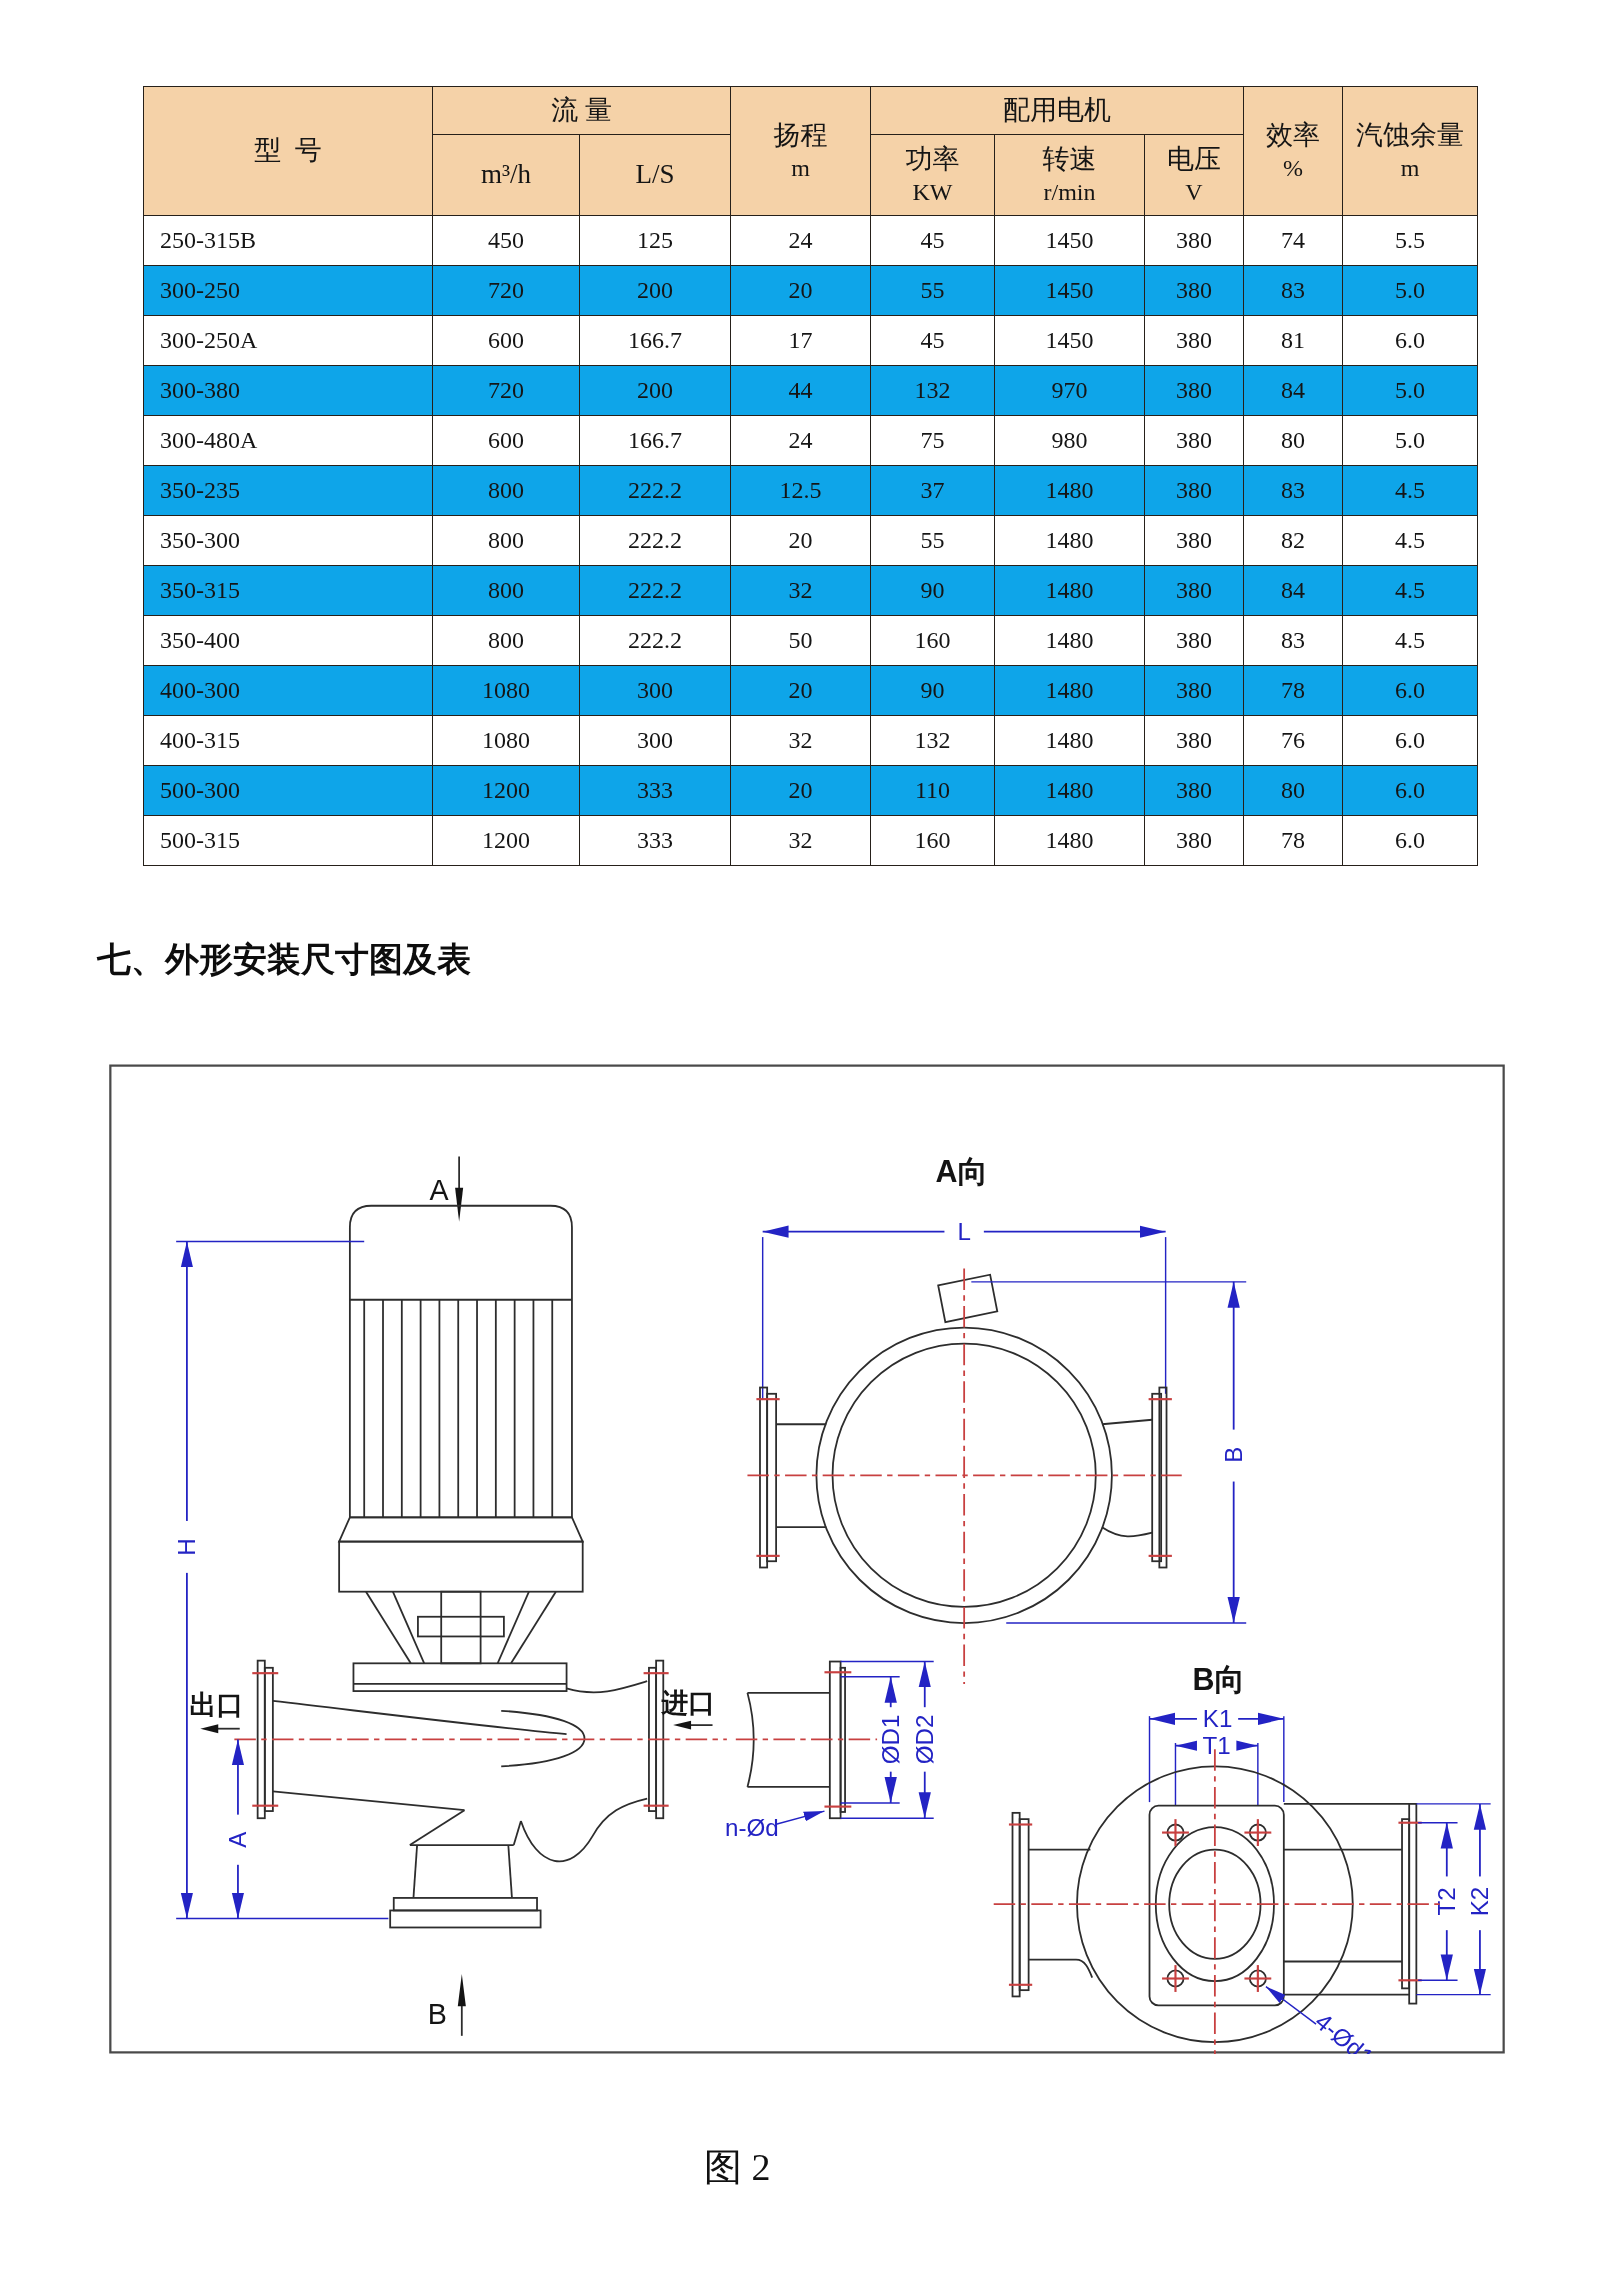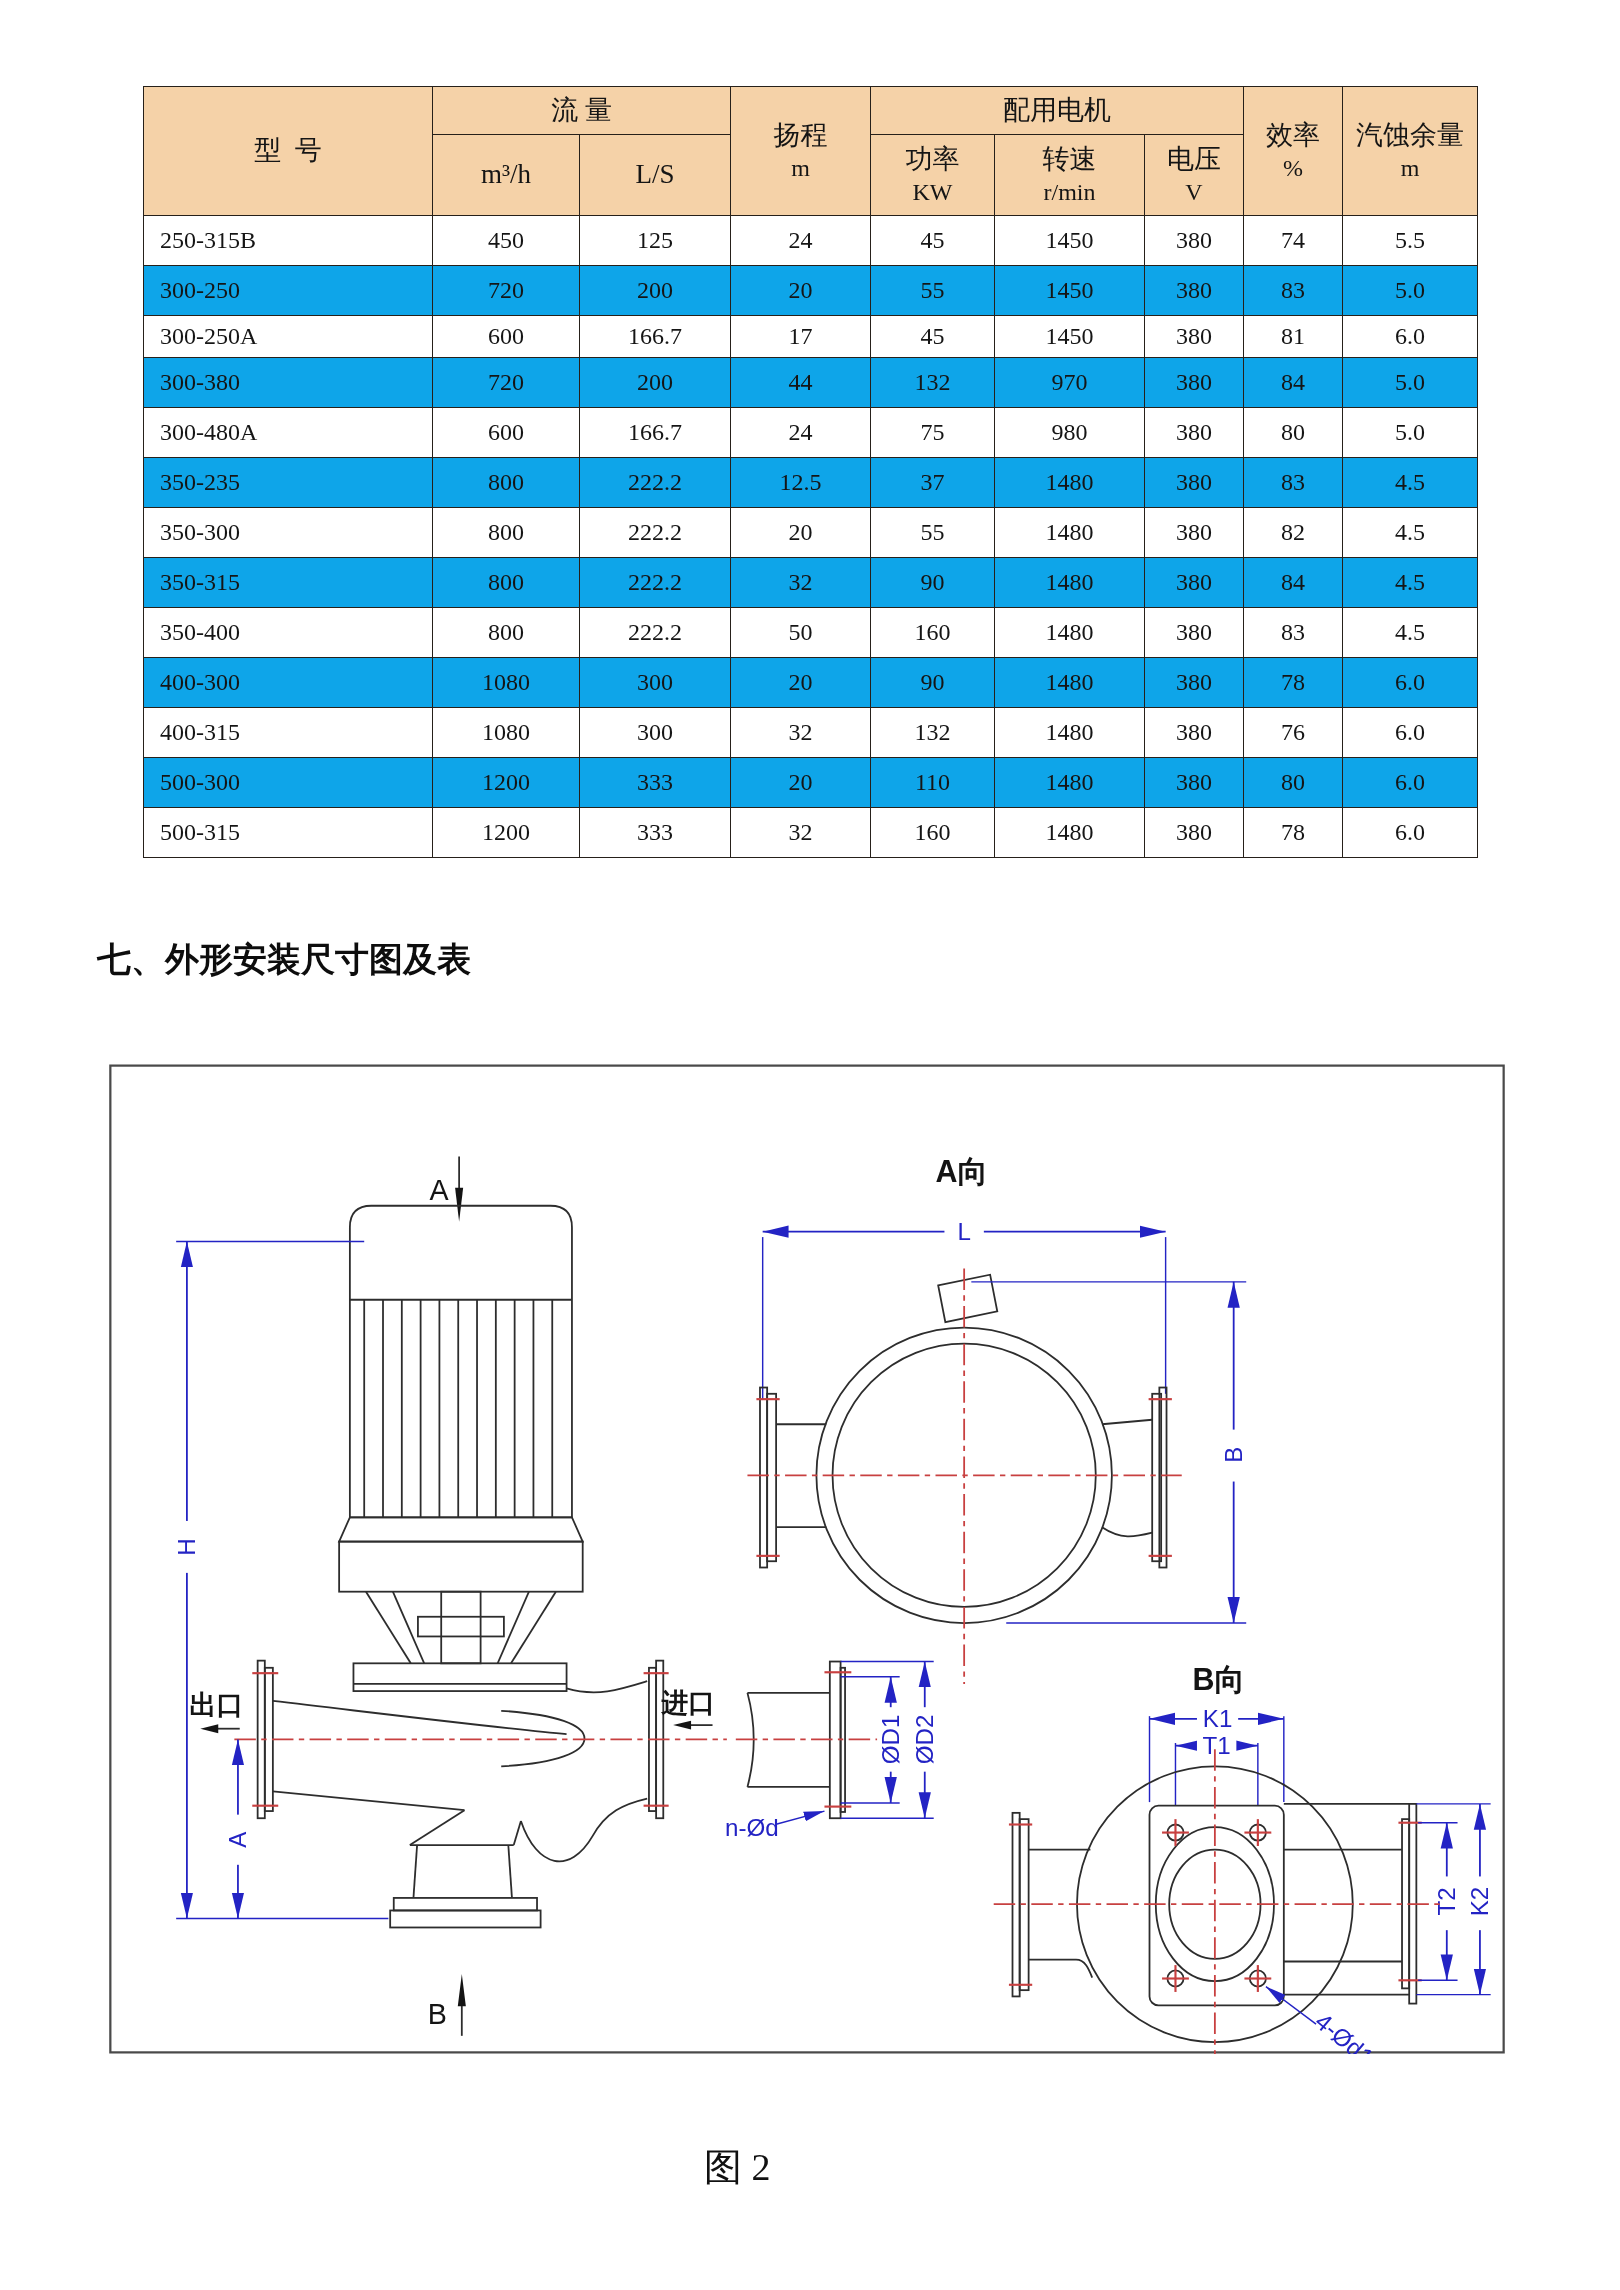--- a/index.html
+++ b/index.html
@@ -105,21 +105,21 @@
           <td class="model">300-250</td>
           <td>720</td>
           <td>200</td>
           <td>20</td>
           <td>55</td>
           <td>1450</td>
           <td>380</td>
           <td>83</td>
           <td>5.0</td>
         </tr>
-        <tr style="height: 42px;">
+        <tr style="height: 50px;">
           <td class="model">300-250A</td>
           <td>600</td>
           <td>166.7</td>
           <td>17</td>
           <td>45</td>
           <td>1450</td>
           <td>380</td>
           <td>81</td>
           <td>6.0</td>
         </tr>

